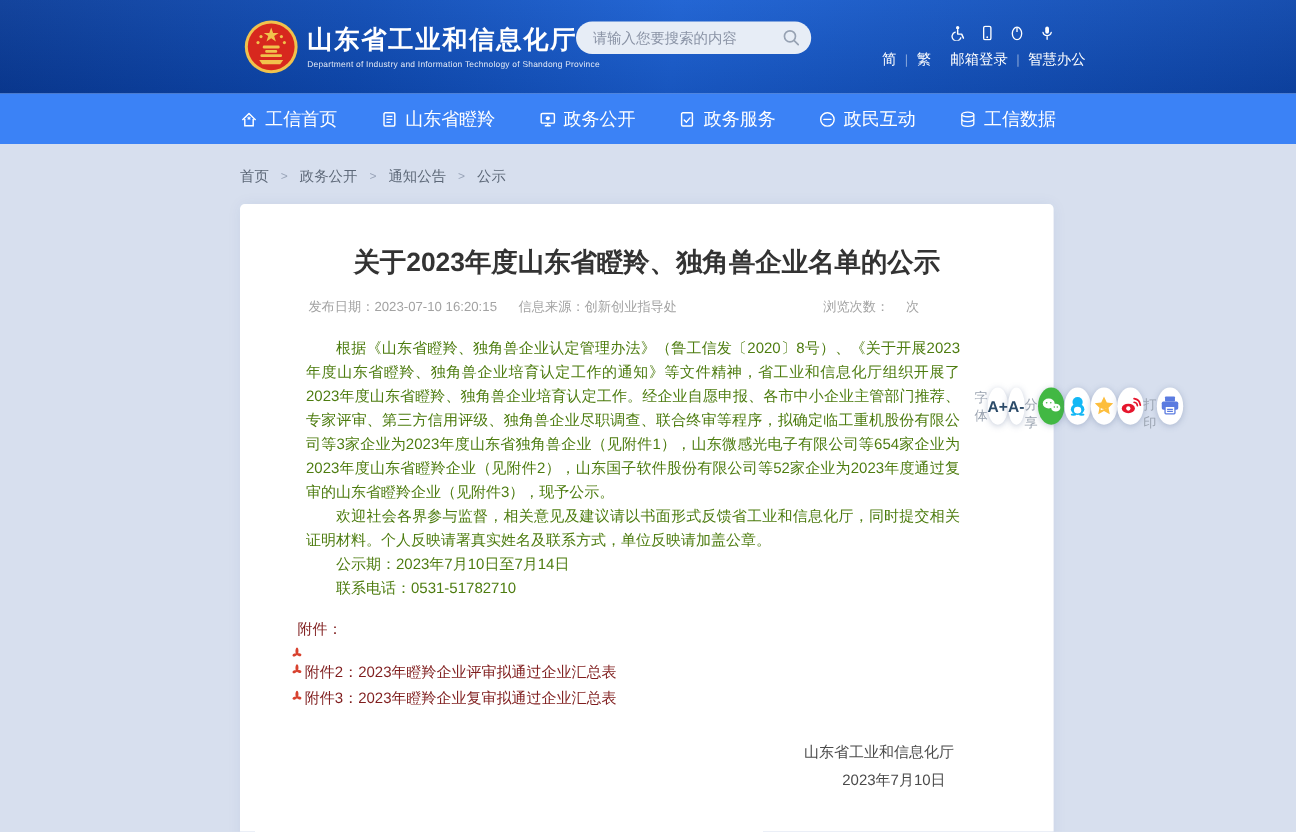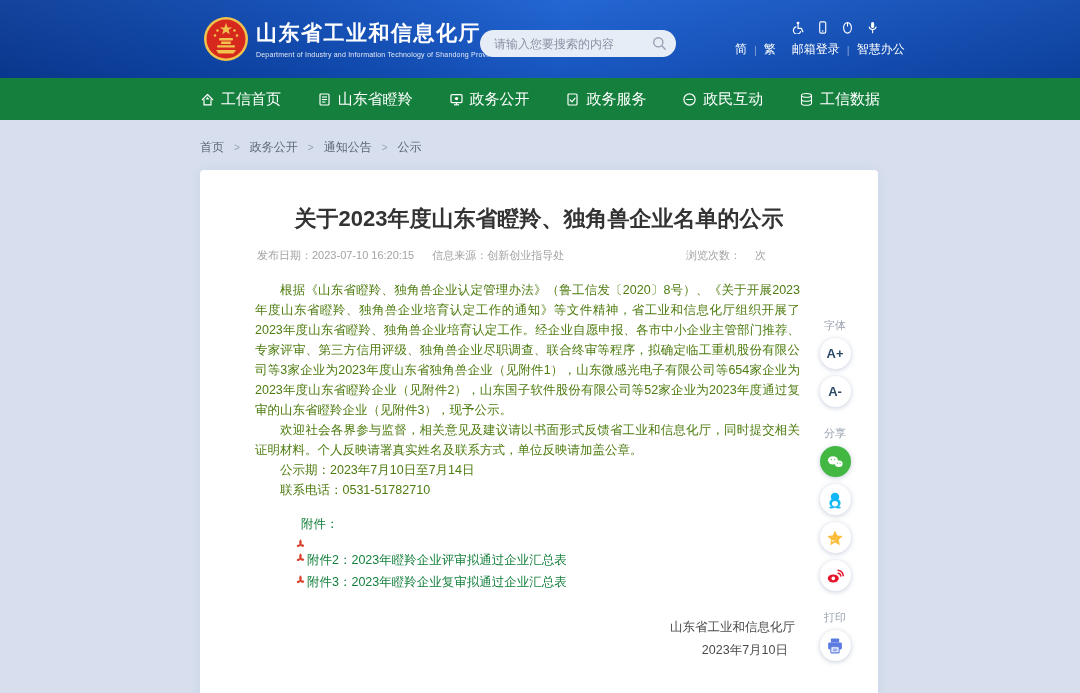--- a/index.html
+++ b/index.html
@@ -8,35 +8,35 @@
 
   
   .banner { position:absolute; left:0; top:0; width:1080px; height:78px;
     background:linear-gradient(97deg,#0a3c98 0%,#0f4cb5 28%,#1b60d2 52%,#0e47ab 100%); }
   .banner::after { content:""; position:absolute; inset:0;
     background:linear-gradient(180deg,rgba(255,255,255,.04),rgba(0,10,50,.12)); pointer-events:none; }
   .logo { position:absolute; left:203px; top:16px; width:46px; height:46px; z-index:2; }
   .brand { position:absolute; left:256px; top:19px; z-index:2; }
   .site-title { font-size:21px; font-weight:bold; color:#fff; letter-spacing:1.5px; }
   .site-sub { font-size:7px; color:rgba(255,255,255,.88); margin-top:4px; letter-spacing:.2px; }
-  .search { position:absolute; left:480px; top:30px; width:196px; height:27px; z-index:2; }
+  .search { position:absolute; left:480px; top:18px; width:196px; height:27px; z-index:2; }
   .search input { width:100%; height:100%; border:none; outline:none; border-radius:14px;
     background:#e7edf6; padding:0 32px 0 14px; font-size:12px; color:#40495a;
     font-family:"Liberation Sans",sans-serif; }
   .search input::placeholder { color:#8a93a5; }
   .search .mag { position:absolute; right:9px; top:6px; }
   .utils { position:absolute; left:735px; top:21px; width:146px; z-index:2; }
   .util-icons { display:flex; justify-content:flex-end; gap:12px; margin-bottom:7px; padding-right:2px; }
   .util-links { display:flex; align-items:center; gap:7px; font-size:12px; color:#fff; white-space:nowrap; }
   .util-links .sep { color:rgba(255,255,255,.45); font-size:11px; }
   .util-links .lnk { cursor:pointer; }
   .gap-l { margin-left:9px; }
 
   
-  .nav { position:absolute; left:0; top:78px; width:1080px; height:42px; background:#15803d;padding-left:20px; }
+  .nav { position:absolute; left:0; top:78px; width:1080px; height:42px; background:#3b82f6;padding-left:20px; }
   .nav-inner { position:absolute; left:200px; top:0; width:680px; height:42px;
     display:flex; justify-content:space-between; align-items:center; }
   .nav-item { display:flex; align-items:center; gap:6px; color:#fff; font-size:15px; cursor:pointer; }
 
   
   .breadcrumb { position:absolute; left:200px; top:139px; display:flex; align-items:center;
     gap:10px; font-size:12px; color:#5d6878; }
   .crumb { cursor:pointer; }
   .crumb-sep { color:#98a3b7; font-size:10px; }
 
@@ -45,29 +45,29 @@
     border-radius:4px 4px 0 0; box-shadow:0 0 12px rgba(40,70,130,.06); }
   .article-title { margin:34px 58px 0; text-align:center; font-size:22px; font-weight:bold;
     color:#333; line-height:30px; }
   .meta { margin-top:14px; padding:0 112px 0 57px; display:flex; justify-content:space-between;
     font-size:11px; color:#a3a3a3;align-items:flex-end; }
   .meta-left { display:flex; gap:18px; }
   .meta-views { display:flex; gap:14px; }
   .body-text { margin-top:17px; padding:0 78px 0 55px; font-size:12.5px; line-height:20px;
     color:#4d7c0f; text-align:justify; }
   .body-text p { text-indent:2em; }
-  .attachments { margin:13px 0 0 0; padding-left:101px; font-size:12.5px; color:#15803d; line-height:22px; }
+  .attachments { margin:13px 0 0 0; padding-left:48px; font-size:12.5px; color:#7f1d1d; line-height:22px; }
   .attach-item { display:flex; align-items:flex-start; cursor:pointer; margin-left:-6px; }
   .attach-item svg { margin:2px 1px 0 0; flex:none; }
   .signature { margin-top:26px; padding-right:83px; text-align:right; font-size:12.5px; color:#4a4a4a; }
   .signature .date { margin-top:6px; padding-right:7px; }
 
   
   .rail { position:absolute; top:148px; right:20px; width:46px; display:flex;
-    flex-direction:column; align-items:center; }
+    flex-direction:row; align-items:center; }
   .rail-label { font-size:11px; color:#9aa3b0; margin-bottom:5px; }
   .rail-btn { width:31px; height:31px; border-radius:50%; background:#fff; cursor:pointer;
     box-shadow:0 1px 5px rgba(90,110,150,.35); display:flex; align-items:center;
     justify-content:center; margin-bottom:7px; }
   .rail-btn.green { background:#42b843; }
   .font-txt { font-size:13px; font-weight:bold; color:#2b4a68; }
   .rail-gap { margin-top:12px; }
 </style>
 </head>
 <body>

